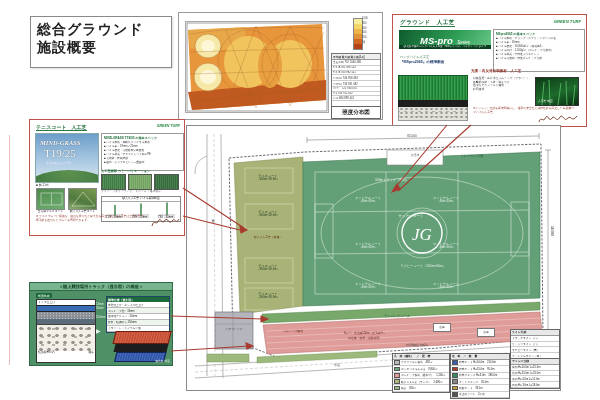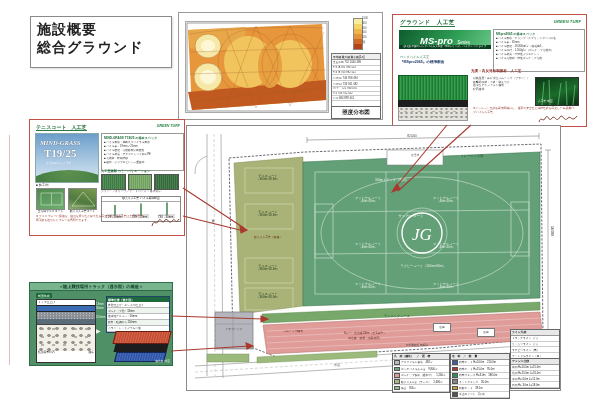--- a/index.html
+++ b/index.html
@@ -54,22 +54,22 @@
   .sw{display:inline-block;width:4px;height:2.6px;border:.3px solid #555;flex:0 0 auto;}
   .rep-row{min-height:3px;}
   .vtext{writing-mode:vertical-rl;}
   .whitebox{position:absolute;background:#fff;border:.5px solid #777;font-size:2.8px;text-align:center;color:#333;}
 </style>
 </head>
 <body>
 <div id="page">
 
 <div class="abs titlebox">
+  <div>総合グラウンド</div>
   <div>施設概要</div>
-  <div>総合グラウンド</div>
 </div>
 
 <div class="abs" style="left:9px;top:135px;width:1px;height:230px;background:#d89090;opacity:.6;"></div>
 
 <div class="abs hpanel">
   <div class="abs hmap">
     <svg width="142" height="90" viewBox="0 0 142 90">
       <polygon points="2,8 136,2 140,78 6,88" fill="#e8963c"></polygon>
       <polygon points="2,70 140,58 140,78 6,88" fill="#c05a20"></polygon>
       <polygon points="2,8 60,5 58,22 30,30 4,26" fill="#e8a84a"></polygon>
@@ -168,21 +168,21 @@
   </svg>
 </div>
 
 <div class="abs pbox" style="left:29px;top:119px;width:154px;height:115px;">
   <div class="abs grn hdrline" style="left:6px;top:4px;font-size:5px;font-weight:bold;">テニスコート　人工芝</div>
   <div class="abs logo" style="right:4px;top:4px;font-size:3.6px;">GREEN TURF</div>
 
   <div class="abs" style="left:5px;top:13px;width:62px;height:48px;background:linear-gradient(#6c9ecb,#a9c8e2 55%,#d9e7f0);overflow:hidden;border:.7px solid #8aa;">
     <div class="abs" style="left:-12px;top:36px;width:90px;height:40px;background:radial-gradient(ellipse at 50% 0%,#5d9150,#2f6b36);border-radius:50%;"></div>
     <div class="abs" style="left:4px;top:5px;color:#fff;font-style:italic;font-weight:bold;font-size:6.5px;font-family:'Liberation Serif',serif;text-shadow:0 0 1px #345;">MIND-GRASS</div>
-    <div class="abs" style="left:8px;top:13px;color:#fff;font-weight:bold;font-size:11px;font-family:'Liberation Serif',serif;text-shadow:0 0 1px #345;">T19/25</div>
+    <div class="abs" style="left:8px;top:13px;color:#fff;font-weight:normal;font-size:11px;font-family:'Liberation Serif',serif;text-shadow:0 0 1px #345;">T19/25</div>
     <div class="abs t2" style="left:10px;top:28px;color:#eef;">全天候砂入り人工芝</div>
   </div>
   <div class="abs specbox" style="left:71px;top:13px;width:77px;height:33px;">
     <div class="ttl">MIND-GRASS T19/25 の基本スペック</div>
     <div>
           <div class="rep-row">■ パイル形状：高耐久スパイラル形状</div>
           <div class="rep-row">■ パイル長：19mm／25mm</div>
           <div class="rep-row">■ パイル密度：充填砂対応高密度</div>
           <div class="rep-row">■ パイル材質：テクスチャード加工PE</div>
           <div class="rep-row">■ 充填材：乾燥硅砂</div>

